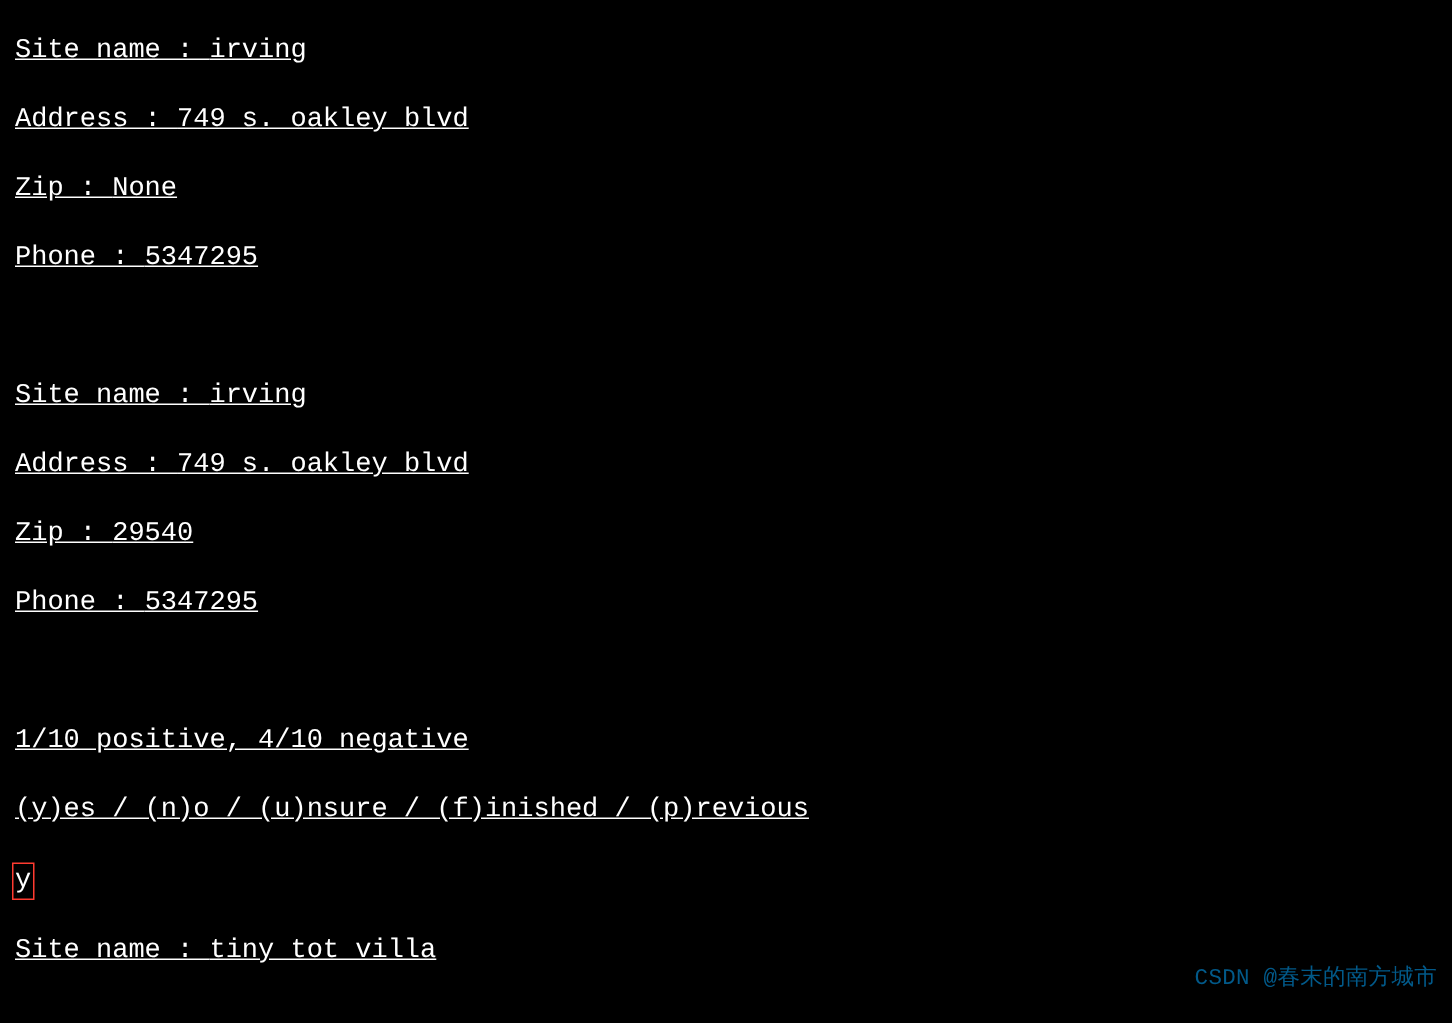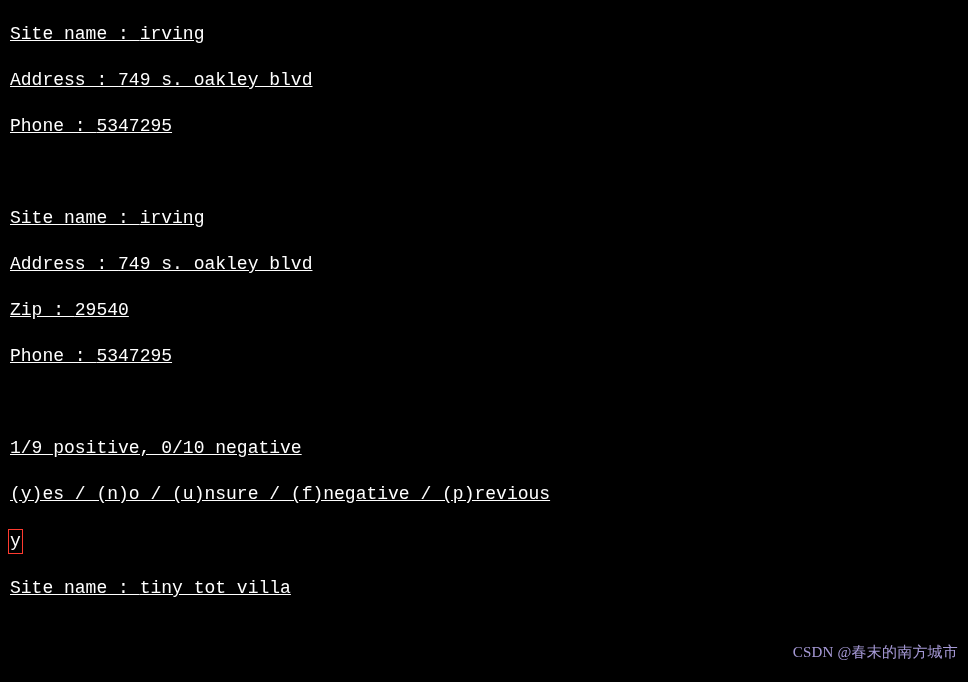--- a/index.html
+++ b/index.html
@@ -31,42 +31,43 @@
     .highlight-box {
       display: inline-block;
       border: 1px solid #ff3b30;
       padding: 0 1px;
       margin-left: -2px;
     }
     .watermark {
       position: absolute;
       bottom: 18px;
       right: 10px;
-      color: #c4b5fd;
-      font-family: Liberation Serif, serif;
+      color: #0369a1;
+      font-family: Liberation Mono, monospace;
       font-size: 15px;
       opacity: 0.85;
       letter-spacing: 0.2px;
     }
   </style>
 </head>
 <body>
 
 <div class="terminal">
 <span class="line"><span>Site name : </span><span>irving</span></span>
 <span class="line"><span>Address : </span><span>749 s. oakley blvd</span></span>
+<span class="line"><span>Zip : </span><span>None</span></span>
 <span class="line"><span>Phone : </span><span>5347295</span></span>
 <span class="line"></span>
 <span class="line"><span>Site name : </span><span>irving</span></span>
 <span class="line"><span>Address : </span><span>749 s. oakley blvd</span></span>
 <span class="line"><span>Zip : </span><span>29540</span></span>
 <span class="line"><span>Phone : </span><span>5347295</span></span>
 <span class="line"></span>
-<span class="line">1/9 positive, 0/10 negative</span>
-<span class="line">(y)es / (n)o / (u)nsure / (f)negative / (p)revious</span>
+<span class="line">1/10 positive, 4/10 negative</span>
+<span class="line">(y)es / (n)o / (u)nsure / (f)inished / (p)revious</span>
 <span class="line"><span class="highlight-box">y</span></span>
 <span class="line"><span>Site name : </span><span>tiny tot villa</span></span>
 
 
 
 
 
 
 
 

